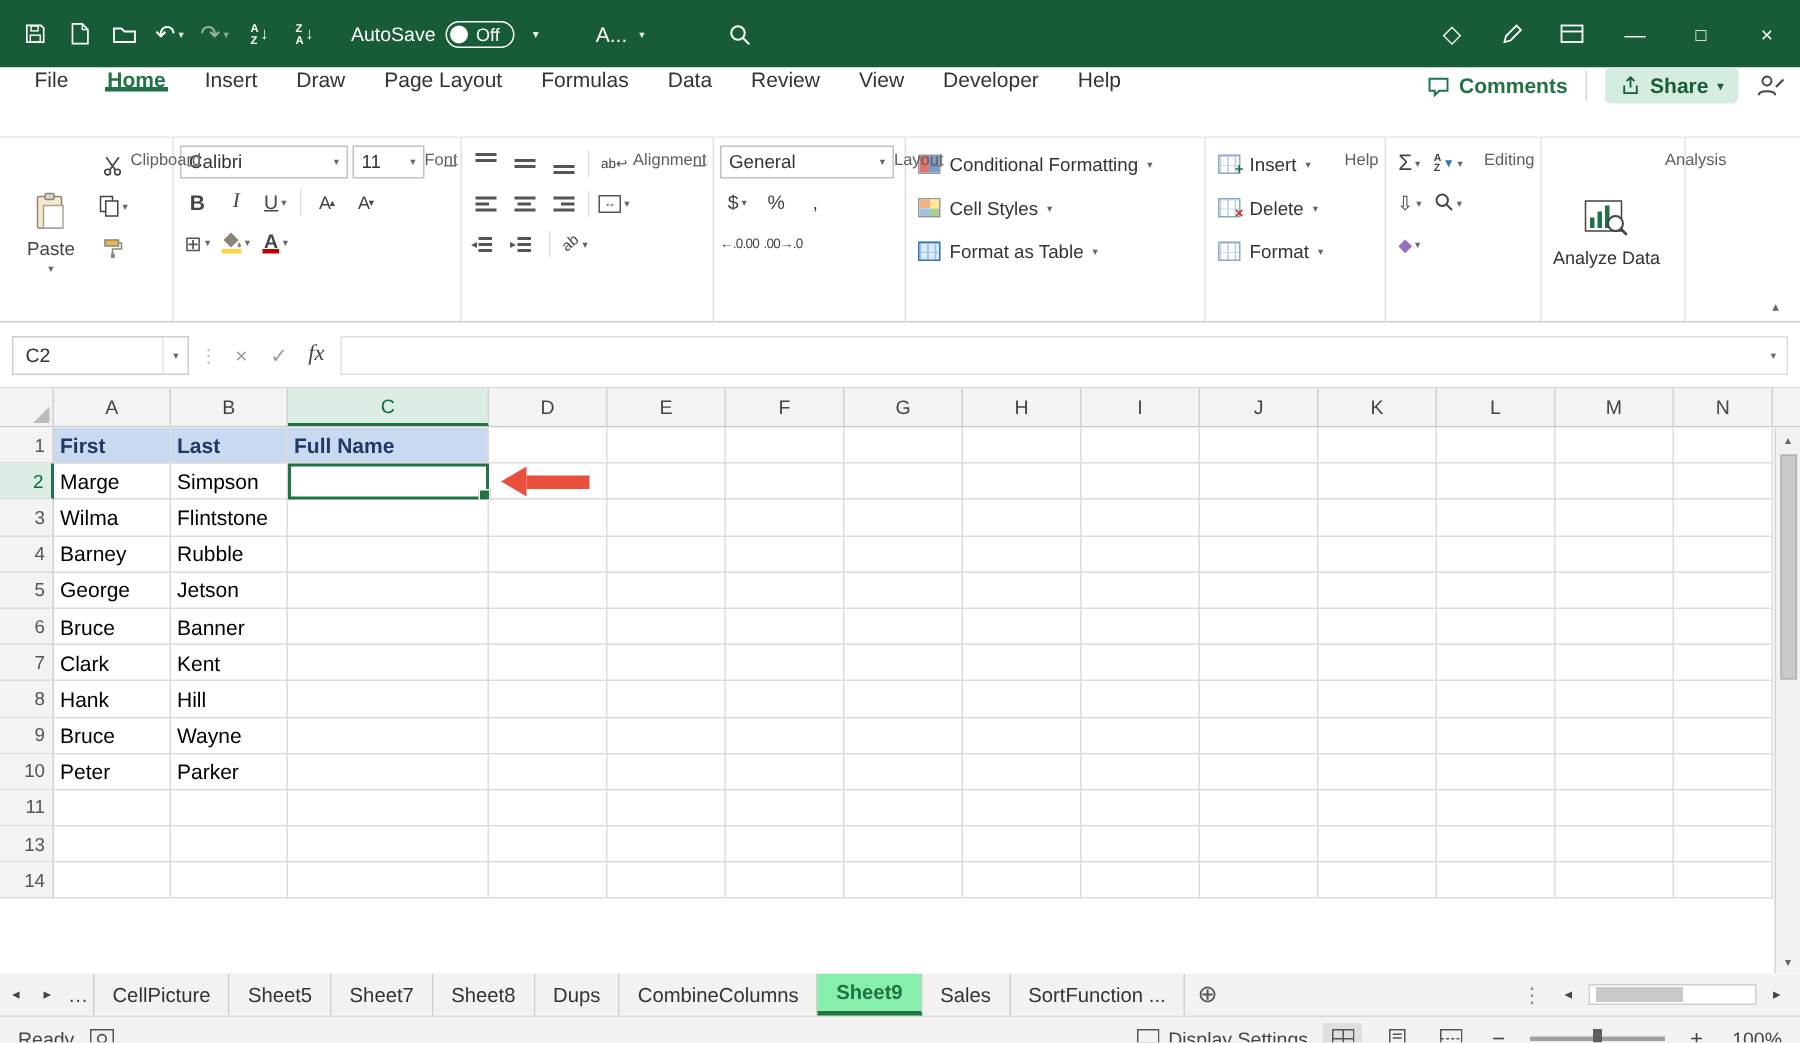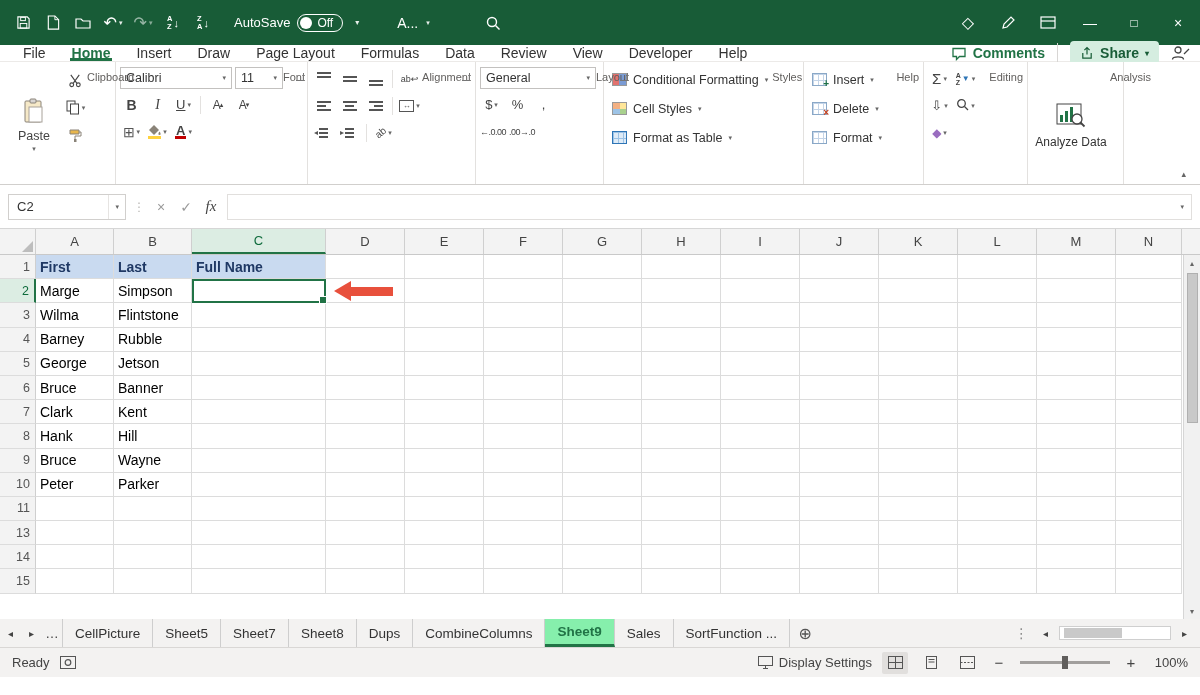--- a/index.html
+++ b/index.html
@@ -22,21 +22,21 @@
 .as-knob{width:12px;height:12px;border-radius:50%;background:#fff;display:inline-block}
 .qat-chev{font-size:8px;margin-left:8px;opacity:.9}
 .wbname{display:flex;align-items:center;gap:6px;margin-left:34px;font-size:14px}
 .tb-search{margin-left:46px}
 .tb-right{display:flex;align-items:center}
 .tb-right .tb-icon{margin:0 7px}
 .win-btn{width:44px;height:45px;display:flex;align-items:center;justify-content:center;font-size:14px;color:#fff}
 .win-btn.max{font-size:12px}
 
 
-.menubar{height:17px;display:flex;align-items:center;background:#fff;border-bottom:1px solid #ECEAE8;padding:0 10px}
+.menubar{height:47px;display:flex;align-items:flex-start;background:#fff;border-bottom:1px solid #ECEAE8;padding:0 10px}
 .menu-tab{padding:0 13px;display:flex;align-items:center;font-size:14px;color:#333;position:relative}
 .menu-tab.active{color:#217346;font-weight:700}
 .menu-tab.active::after{content:"";position:absolute;left:11px;right:11px;bottom:0;height:3px;background:#217346}
 .menu-right{margin-left:auto;display:flex;align-items:center;gap:12px}
 .comments-btn{display:flex;align-items:center;gap:6px;color:#217346;font-size:14px;font-weight:600}
 .menu-vdiv{width:1px;height:20px;background:#D8D6D4}
 .share-btn{display:flex;align-items:center;gap:6px;color:#185C37;font-size:14px;font-weight:600;background:#D5EDE0;border-radius:4px;padding:4px 10px}
 .share-btn .chev{font-size:8px}
 .people-icon{color:#444;display:flex;align-items:center}
 
@@ -515,23 +515,20 @@
             <span>Cell Styles</span>
             <span class="chev">▾</span>
           </div>
           <div class="stack-row">
             <span class="ic-fat"></span>
             <span>Format as Table</span>
             <span class="chev">▾</span>
           </div>
         </div>
       </div>
-      <div class="rg-label">
-        <span>Styles</span>
-      </div>
     </div>
 
     <div class="rgroup" style="width:120px">
       <div class="rg-content">
         <div class="rcol" style="width:100%">
           <div class="stack-row">
             <span class="mini-cells">
                 <em class="green">+</em>
               </span>
             <span>Insert</span>
@@ -860,37 +857,20 @@
           <div class="cell" style="width: 79px;"></div>
           <div class="cell" style="width: 79px;"></div>
           <div class="cell" style="width: 79px;"></div>
           <div class="cell" style="width: 79px;"></div>
           <div class="cell" style="width: 79px;"></div>
           <div class="cell" style="width: 79px;"></div>
           <div class="cell" style="width: 66px;"></div>
         </div>
         <div class="grid-row">
           <div class="rowhdr">14</div>
-          <div class="cell" style="width: 78px;"></div>
-          <div class="cell" style="width: 78px;"></div>
-          <div class="cell" style="width: 134px;"></div>
-          <div class="cell" style="width: 79px;"></div>
-          <div class="cell" style="width: 79px;"></div>
-          <div class="cell" style="width: 79px;"></div>
-          <div class="cell" style="width: 79px;"></div>
-          <div class="cell" style="width: 79px;"></div>
-          <div class="cell" style="width: 79px;"></div>
-          <div class="cell" style="width: 79px;"></div>
-          <div class="cell" style="width: 79px;"></div>
-          <div class="cell" style="width: 79px;"></div>
-          <div class="cell" style="width: 79px;"></div>
-          <div class="cell" style="width: 66px;"></div>
-        </div>
-        <div class="grid-row">
-          <div class="rowhdr">15</div>
           <div class="cell" style="width: 78px;"></div>
           <div class="cell" style="width: 78px;"></div>
           <div class="cell" style="width: 134px;"></div>
           <div class="cell" style="width: 79px;"></div>
           <div class="cell" style="width: 79px;"></div>
           <div class="cell" style="width: 79px;"></div>
           <div class="cell" style="width: 79px;"></div>
           <div class="cell" style="width: 79px;"></div>
           <div class="cell" style="width: 79px;"></div>
           <div class="cell" style="width: 79px;"></div>

